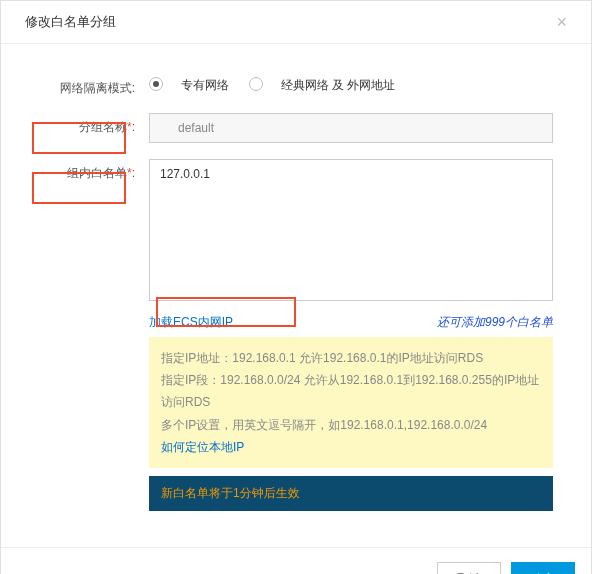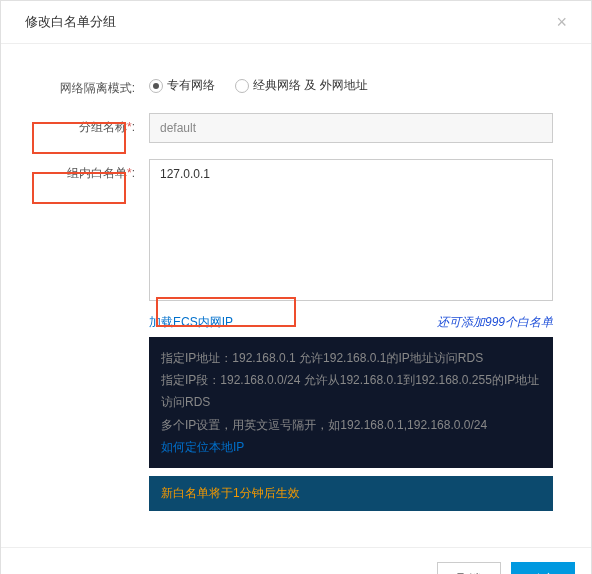--- a/index.html
+++ b/index.html
@@ -46,35 +46,35 @@
     padding-top: 6px;
     color: #555;
     font-size: 12px;
   }
   .value {
     flex: 1;
     min-width: 0;
   }
   .req { color: #d9534f; }
   .radios { display: flex; gap: 20px; align-items: center; padding-top: 3px;}
-  .radio-item { display: flex; align-items: center; gap: 4px; cursor: pointer;}
+  .radio-item { display: flex; align-items: flex-start; gap: 18px; cursor: pointer; font-family: Liberation Serif, serif;}
   .radio-dot {
     width: 14px; height: 14px; border-radius: 50%;
     border: 1px solid #bbb; position: relative; background:#fff;
   }
   .radio-dot.checked::after {
     content:""; position:absolute; top:3px; left:3px;
     width:6px; height:6px; border-radius:50%; background:#555;
   }
   .tf {
     width: 100%;
     border: 1px solid #ccc;
     background: #f7f7f7;
     color: #888;
-    padding: 7px 10px;
+    padding: 7px 28px;
     font-size: 12px;
     outline: none;
   }
   .ta {
     width: 100%;
     height: 142px;
     border: 1px solid #ccc;
     padding: 7px 10px;
     font-size: 12px;
     color: #333;
@@ -84,21 +84,21 @@
   }
   .linkbar {
     display: flex;
     justify-content: space-between;
     align-items: center;
     margin-top: 10px;
   }
   .link { color: #0070cc; text-decoration: none; cursor: pointer; }
   .hint-count { color: #1d4ed8; font-size: 12px; font-style: italic;}
   .helpbox {
-    background: #0f172a;
+    background: #fef9c3;
     border: 0;
     padding: 10px 12px;
     color: #888;
     font-size: 12px;
     line-height: 1.85;
     margin-top: 6px;
   }
   .notice {
     background: #0c4a6e;
     border: 0;

